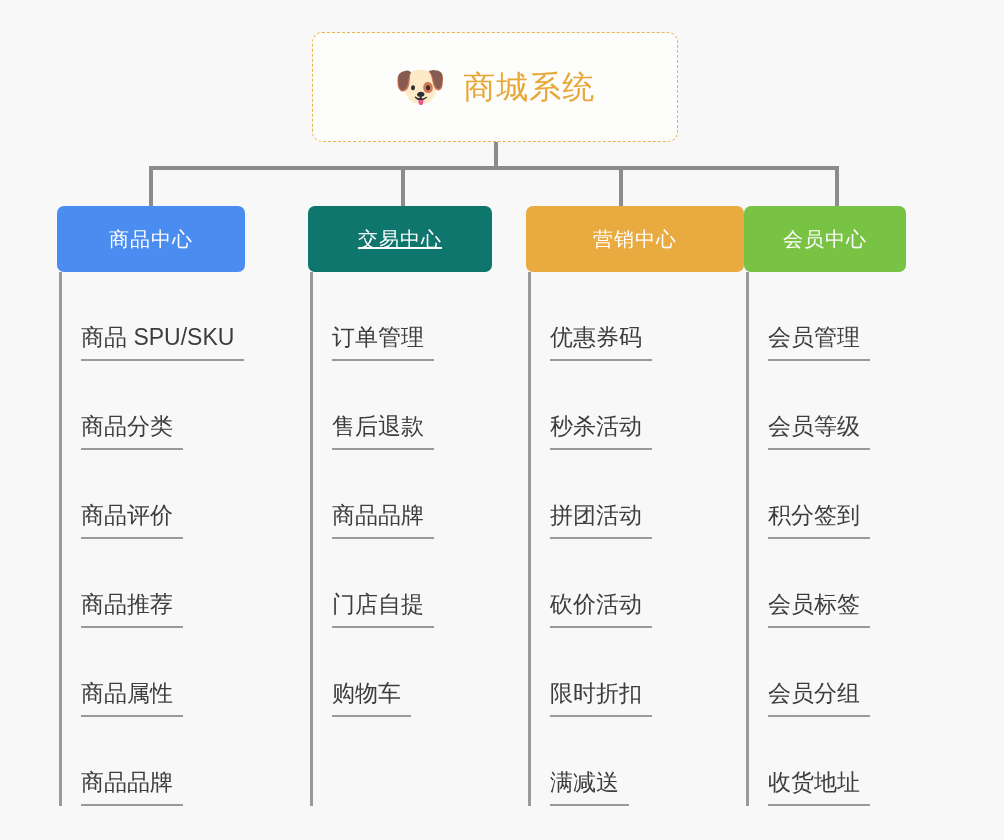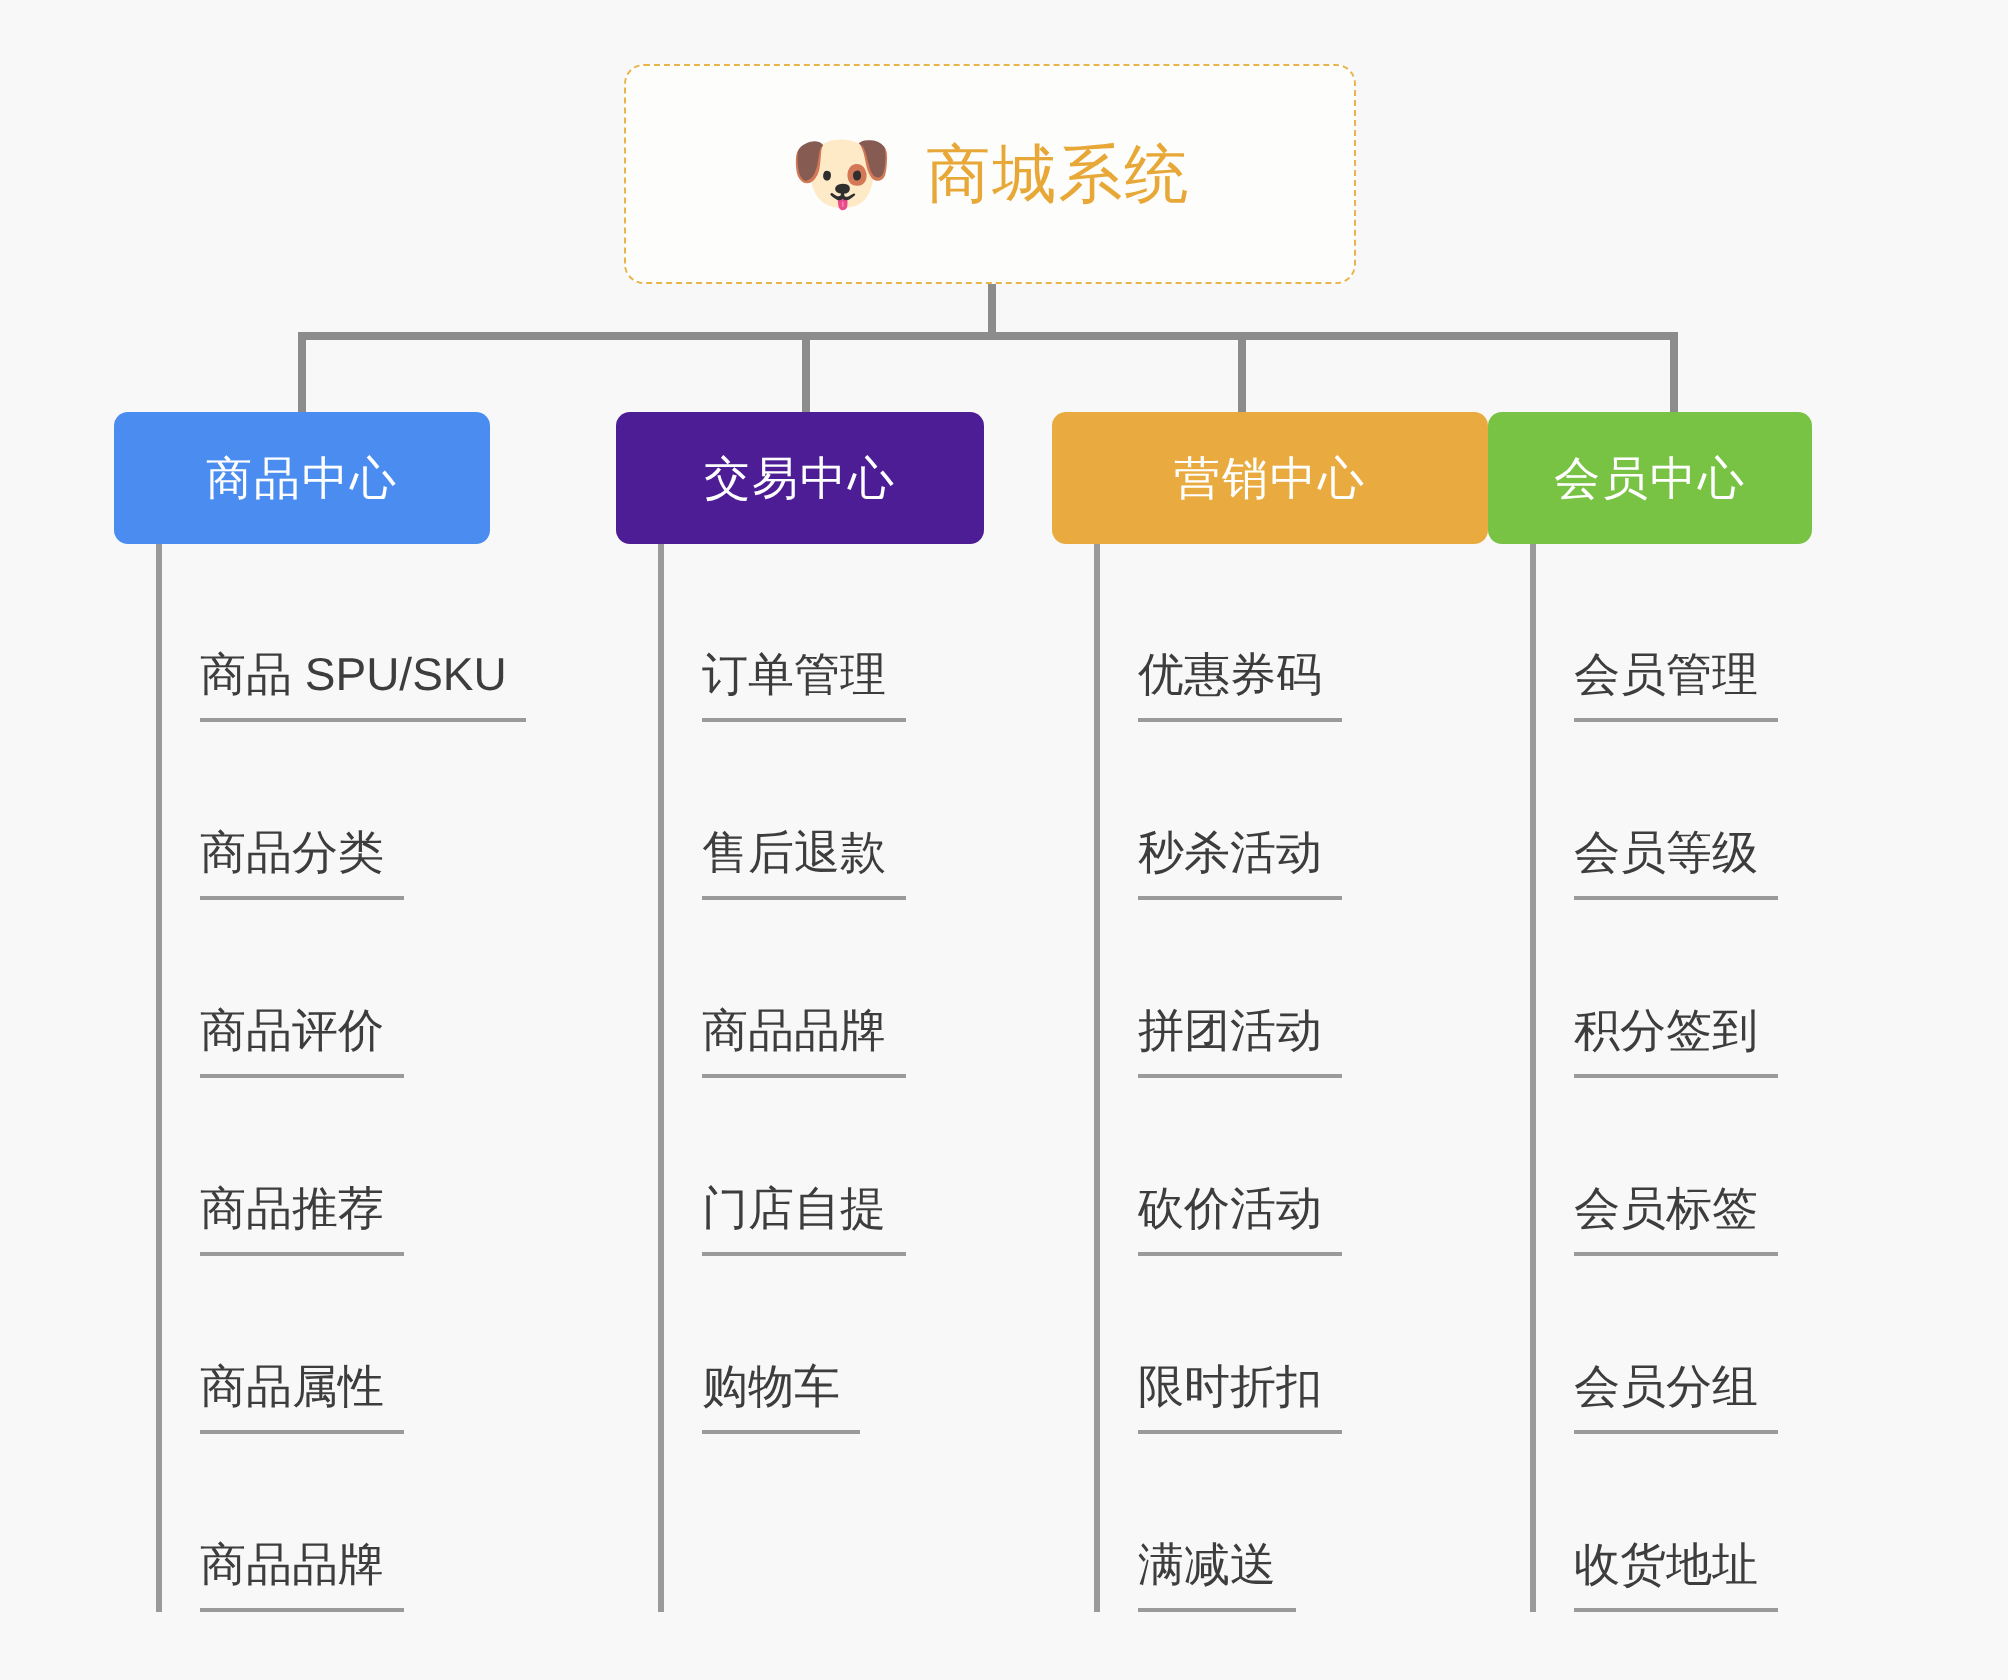--- a/index.html
+++ b/index.html
@@ -89,32 +89,32 @@
   .column.c3 { left: 744px; }
 
   .cat-header {
     width: 188px;
     height: 66px;
     border-radius: 7px;
     display: flex;
     align-items: center;
     justify-content: center;
     color: #ffffff;
-    font-size: 23px;
+    font-size: 20px;
     letter-spacing: 1px;
     box-sizing: border-box;
   }
   .column.c1 .cat-header { width: 184px; }
   .column.c2 .cat-header { width: 218px; }
   .column.c3 .cat-header { width: 162px; text-align: center; }
 
   
   .leaf-list {
     position: relative;
-    margin-left: 21px;
+    margin-left: 2px;
     padding-top: 0;
   }
   .leaf-spine {
     position: absolute;
     left: 0;
     top: 0;
     width: 3px;
     background: #9a9a9a;
   }
   .leaf-item {
@@ -172,21 +172,21 @@
         </div>
         <div class="leaf-item">
           <span class="leaf-label">商品属性</span>
         </div>
         <div class="leaf-item">
           <span class="leaf-label">商品品牌</span>
         </div>
       </div>
     </div>
     <div class="column c1">
-      <div class="cat-header" style="background: #4c1d95;">交易中心</div>
+      <div class="cat-header" style="background: #0f766e; text-decoration: underline;">交易中心</div>
       <div class="leaf-list">
         <div class="leaf-spine" style="height: 534px;"></div>
         <div class="leaf-item">
           <span class="leaf-label">订单管理</span>
         </div>
         <div class="leaf-item">
           <span class="leaf-label">售后退款</span>
         </div>
         <div class="leaf-item">
           <span class="leaf-label">商品品牌</span>

